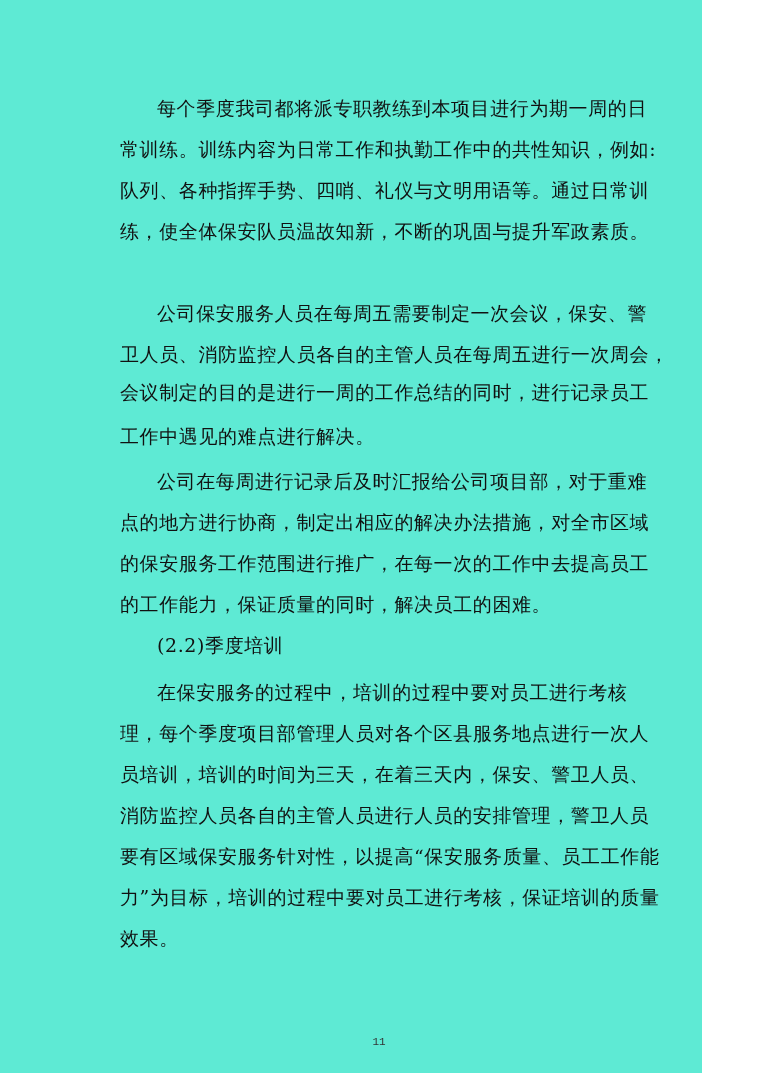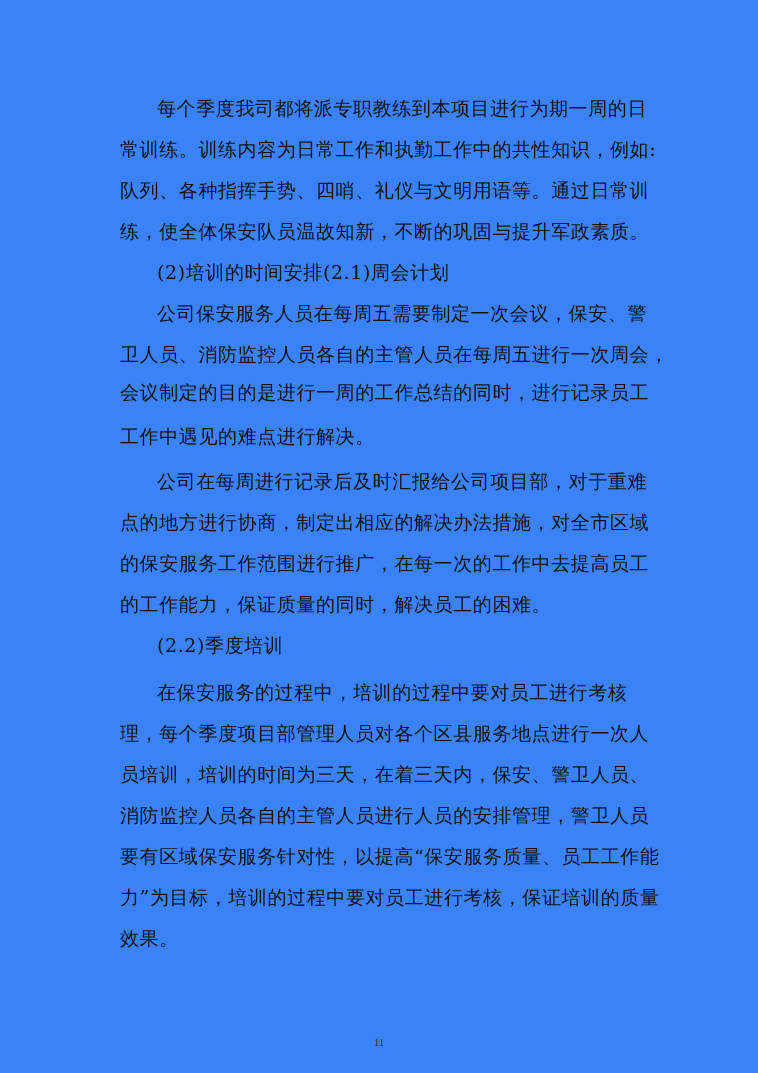--- a/index.html
+++ b/index.html
@@ -1,34 +1,33 @@
 <!DOCTYPE html>
 <html><head>
 <meta charset="utf-8">
 <style>
   html, body { margin: 0; padding: 0; background: #ffffff; }
   body { width: 758px; height: 1073px; position: relative; overflow: hidden;
          font-family: "DejaVu Serif", "Liberation Serif", serif; color: #111; }
-  .page { position: absolute; left: 0; top: 0; width: 758px; height: 1073px; background: #3b82f6; }
+  .page { position: absolute; left: 0; top: 0; width: 702px; height: 1073px; background: #5eead4; }
   .line { position: absolute; left: 120px; font-size: 19px; line-height: 24px; white-space: nowrap; letter-spacing: 0.6px; }
   .indent { left: 157px; }
   .pagenum { position: absolute; top: 1036px; left: 0; width: 758px; text-align: center;
-             font-family: Liberation Serif, serif; font-size: 11px; color: #333; }
+             font-family: Liberation Mono, monospace; font-size: 11px; color: #333; }
 </style>
 </head>
 <body>
 
 <div class="page">
 
   <div class="line indent" style="top:96px">每个季度我司都将派专职教练到本项目进行为期一周的日</div>
   <div class="line" style="top:137px">常训练。训练内容为日常工作和执勤工作中的共性知识，例如:</div>
   <div class="line" style="top:178px">队列、各种指挥手势、四哨、礼仪与文明用语等。通过日常训</div>
   <div class="line" style="top:219px">练，使全体保安队员温故知新，不断的巩固与提升军政素质。</div>
 
-  <div class="line indent" style="top:260px">(2)培训的时间安排(2.1)周会计划</div>
 
   <div class="line indent" style="top:301px">公司保安服务人员在每周五需要制定一次会议，保安、警</div>
   <div class="line" style="top:342px">卫人员、消防监控人员各自的主管人员在每周五进行一次周会，</div>
   <div class="line" style="top:380px">会议制定的目的是进行一周的工作总结的同时，进行记录员工</div>
   <div class="line" style="top:424px">工作中遇见的难点进行解决。</div>
 
   <div class="line indent" style="top:469px">公司在每周进行记录后及时汇报给公司项目部，对于重难</div>
   <div class="line" style="top:510px">点的地方进行协商，制定出相应的解决办法措施，对全市区域</div>
   <div class="line" style="top:551px">的保安服务工作范围进行推广，在每一次的工作中去提高员工</div>
   <div class="line" style="top:592px">的工作能力，保证质量的同时，解决员工的困难。</div>

